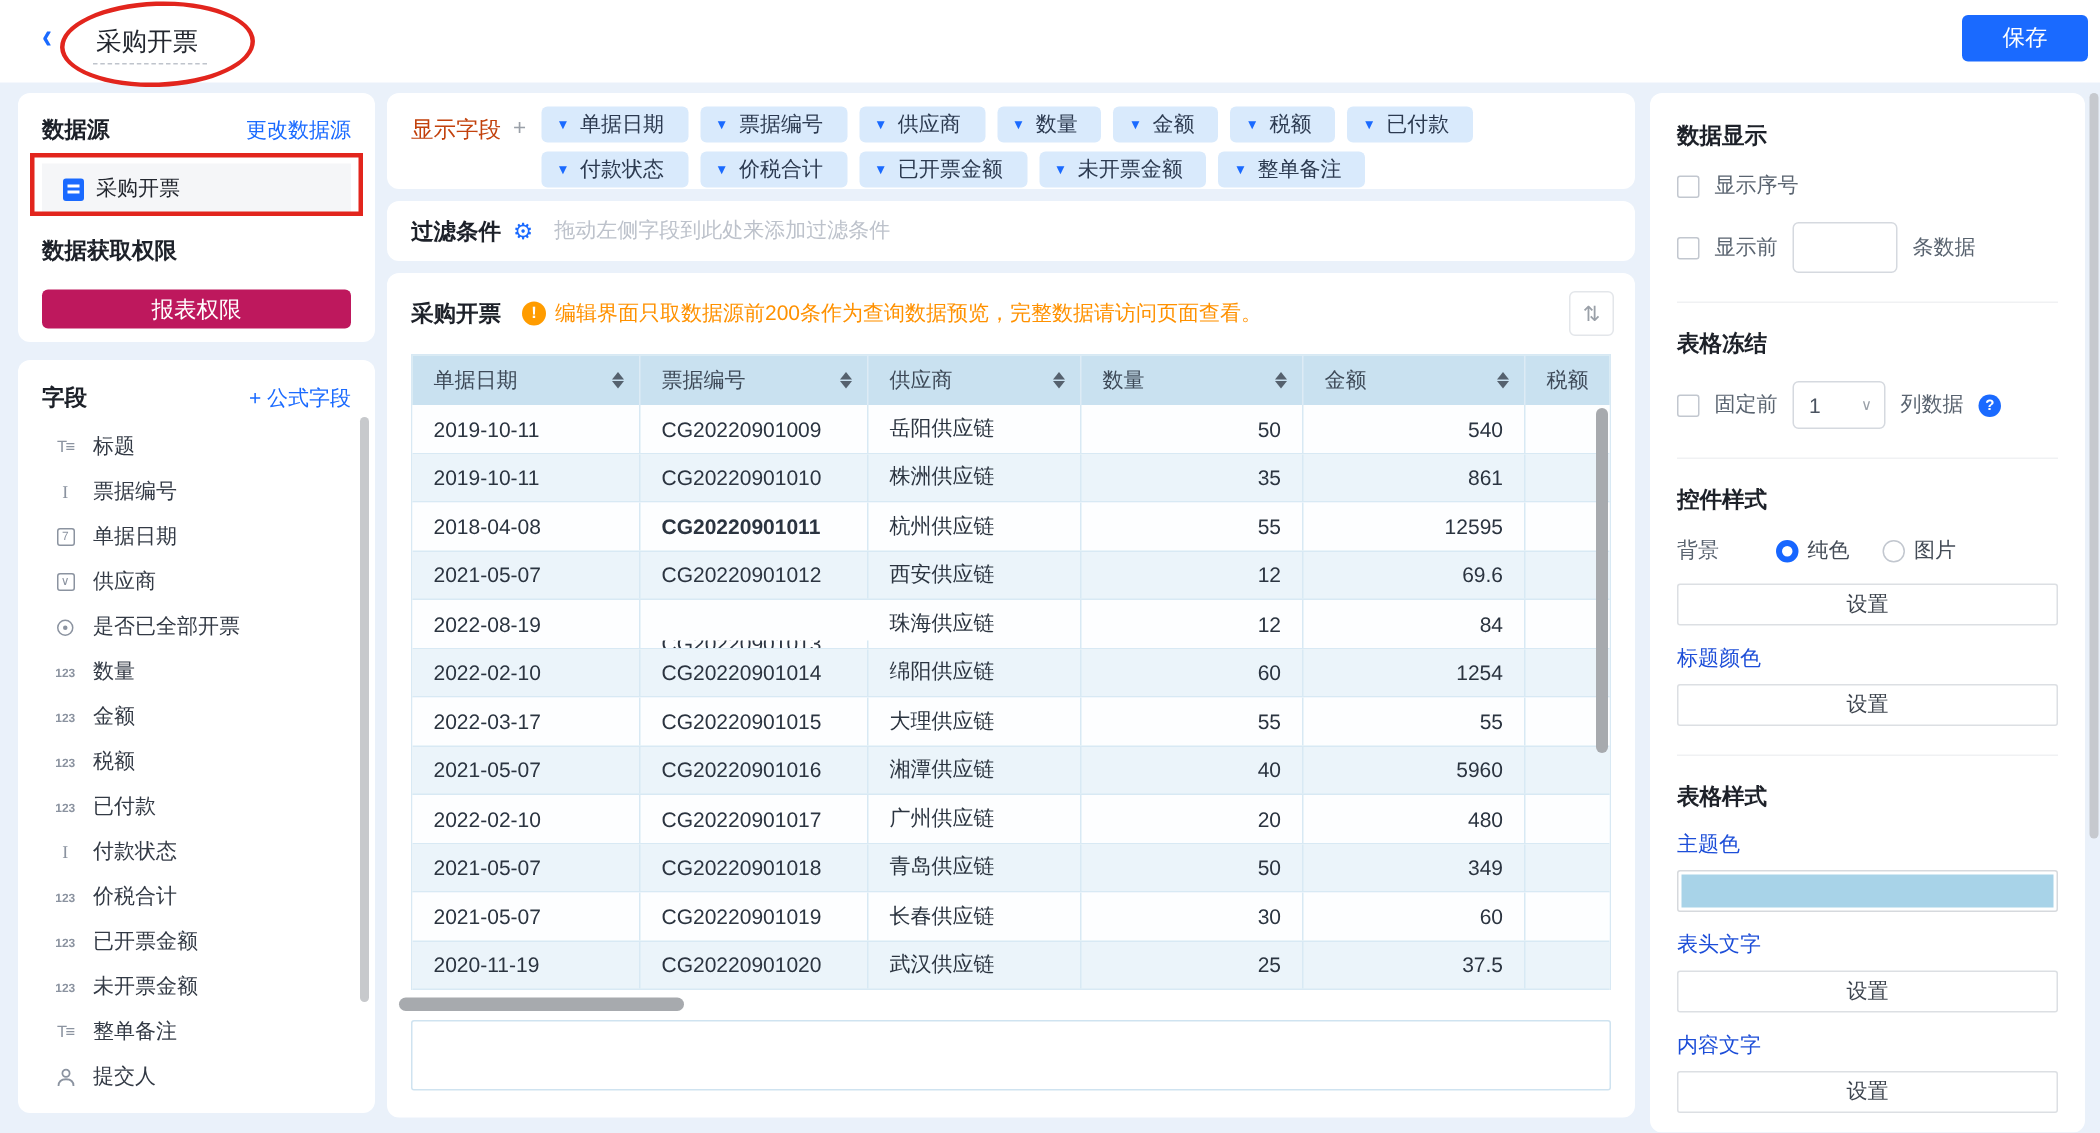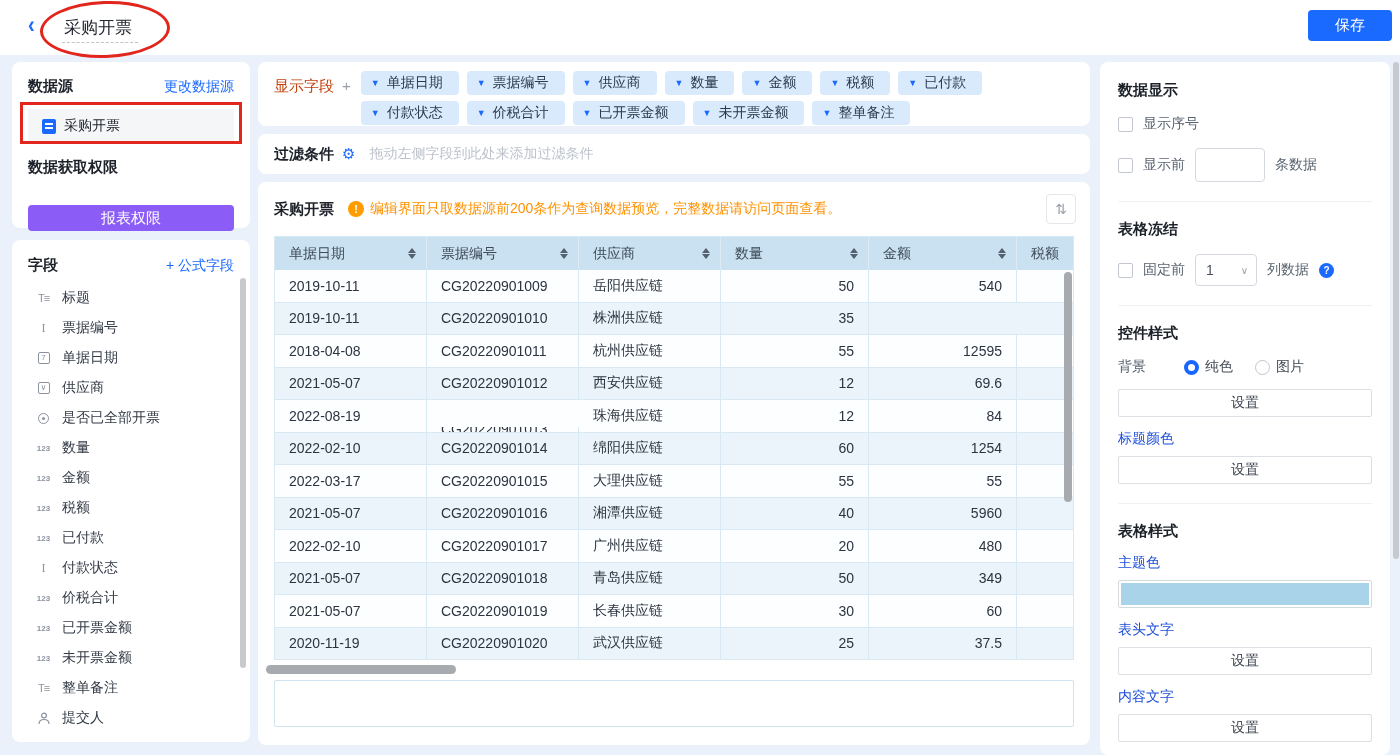--- a/index.html
+++ b/index.html
@@ -18,21 +18,21 @@
   
   .ds-card { left:12px; top:62px; width:238px; height:166px; padding:15px 16px; }
   .row-between { display:flex; justify-content:space-between; align-items:center; }
   .h-bold { font-size:15px; font-weight:bold; color:#1D2129; }
   .link-blue { color:#1A6AFF; font-size:14px; cursor:pointer; }
   .ds-item { margin-top:13px; height:34px; background:#F5F6F8; display:flex; align-items:center; padding-left:14px; gap:8px; font-size:14px; color:#23272F; }
   .doc-ic { width:14px; height:15px; background:#1A6AFF; border-radius:2px; position:relative; display:inline-block; }
   .doc-ic::after { content:""; position:absolute; left:3px; top:4px; width:8px; height:2px; background:#fff; box-shadow:0 4px 0 #fff; }
   .annot-rect { position:absolute; left:8px; top:40px; width:222px; height:42px; border:3px solid #E2251D; pointer-events:none; }
   .perm-title { margin-top:15px; }
-  .perm-btn { margin-top:28px; width:100%; height:26px; background:#8b5cf6; color:#fff; border:none; border-radius:4px; font-size:15px; cursor:pointer; }
+  .perm-btn { margin-top:16px; width:100%; height:26px; background:#be185d; color:#fff; border:none; border-radius:4px; font-size:15px; cursor:pointer; }
 
   .fields-card { left:12px; top:240px; width:238px; height:502px; padding:16px; overflow:hidden; }
   .field-list { margin-top:8px; }
   .field-item { height:30px; display:flex; align-items:center; gap:9px; padding-left:6px; font-size:14px; color:#333A45; cursor:grab; }
   .fi { width:19px; display:inline-flex; align-items:center; justify-content:center; color:#8B93A0; flex:none; }
   .fi-text { font-size:12px; font-family:"Liberation Serif",serif; }
   .fi-title { font-size:11px; letter-spacing:-1px; }
   .fi-num { font-size:8px; font-weight:bold; letter-spacing:0; }
   .fi-box { width:12px; height:12px; border:1px solid #8B93A0; border-radius:2px; font-size:8px; line-height:10px; text-align:center; color:#8B93A0; }
   .fi-radio { width:11px; height:11px; border:1px solid #8B93A0; border-radius:50%; position:relative; }
@@ -325,25 +325,26 @@
           <div class="td" style="width: 142px;">岳阳供应链</div>
           <div class="td num" style="width: 148px;">50</div>
           <div class="td num" style="width: 148px;">540</div>
           <div class="td" style="width: 58px;"></div>
         </div>
         <div class="tr alt">
           <div class="td" style="width: 152px;">2019-10-11</div>
           <div class="td" style="width: 152px;">CG20220901010</div>
           <div class="td" style="width: 142px;">株洲供应链</div>
           <div class="td num" style="width: 148px;">35</div>
+          <div class="td num" style="width: 148px;">861</div>
           <div class="td" style="width: 58px;"></div>
         </div>
         <div class="tr">
           <div class="td" style="width: 152px;">2018-04-08</div>
-          <div class="td" style="width: 152px;">CG20220901011</div>
+          <div class="td" style="width: 152px; font-weight: bold;">CG20220901011</div>
           <div class="td" style="width: 142px;">杭州供应链</div>
           <div class="td num" style="width: 148px;">55</div>
           <div class="td num" style="width: 148px;">12595</div>
           <div class="td" style="width: 58px;"></div>
         </div>
         <div class="tr alt">
           <div class="td" style="width: 152px;">2021-05-07</div>
           <div class="td" style="width: 152px;">CG20220901012</div>
           <div class="td" style="width: 142px;">西安供应链</div>
           <div class="td num" style="width: 148px;">12</div>

